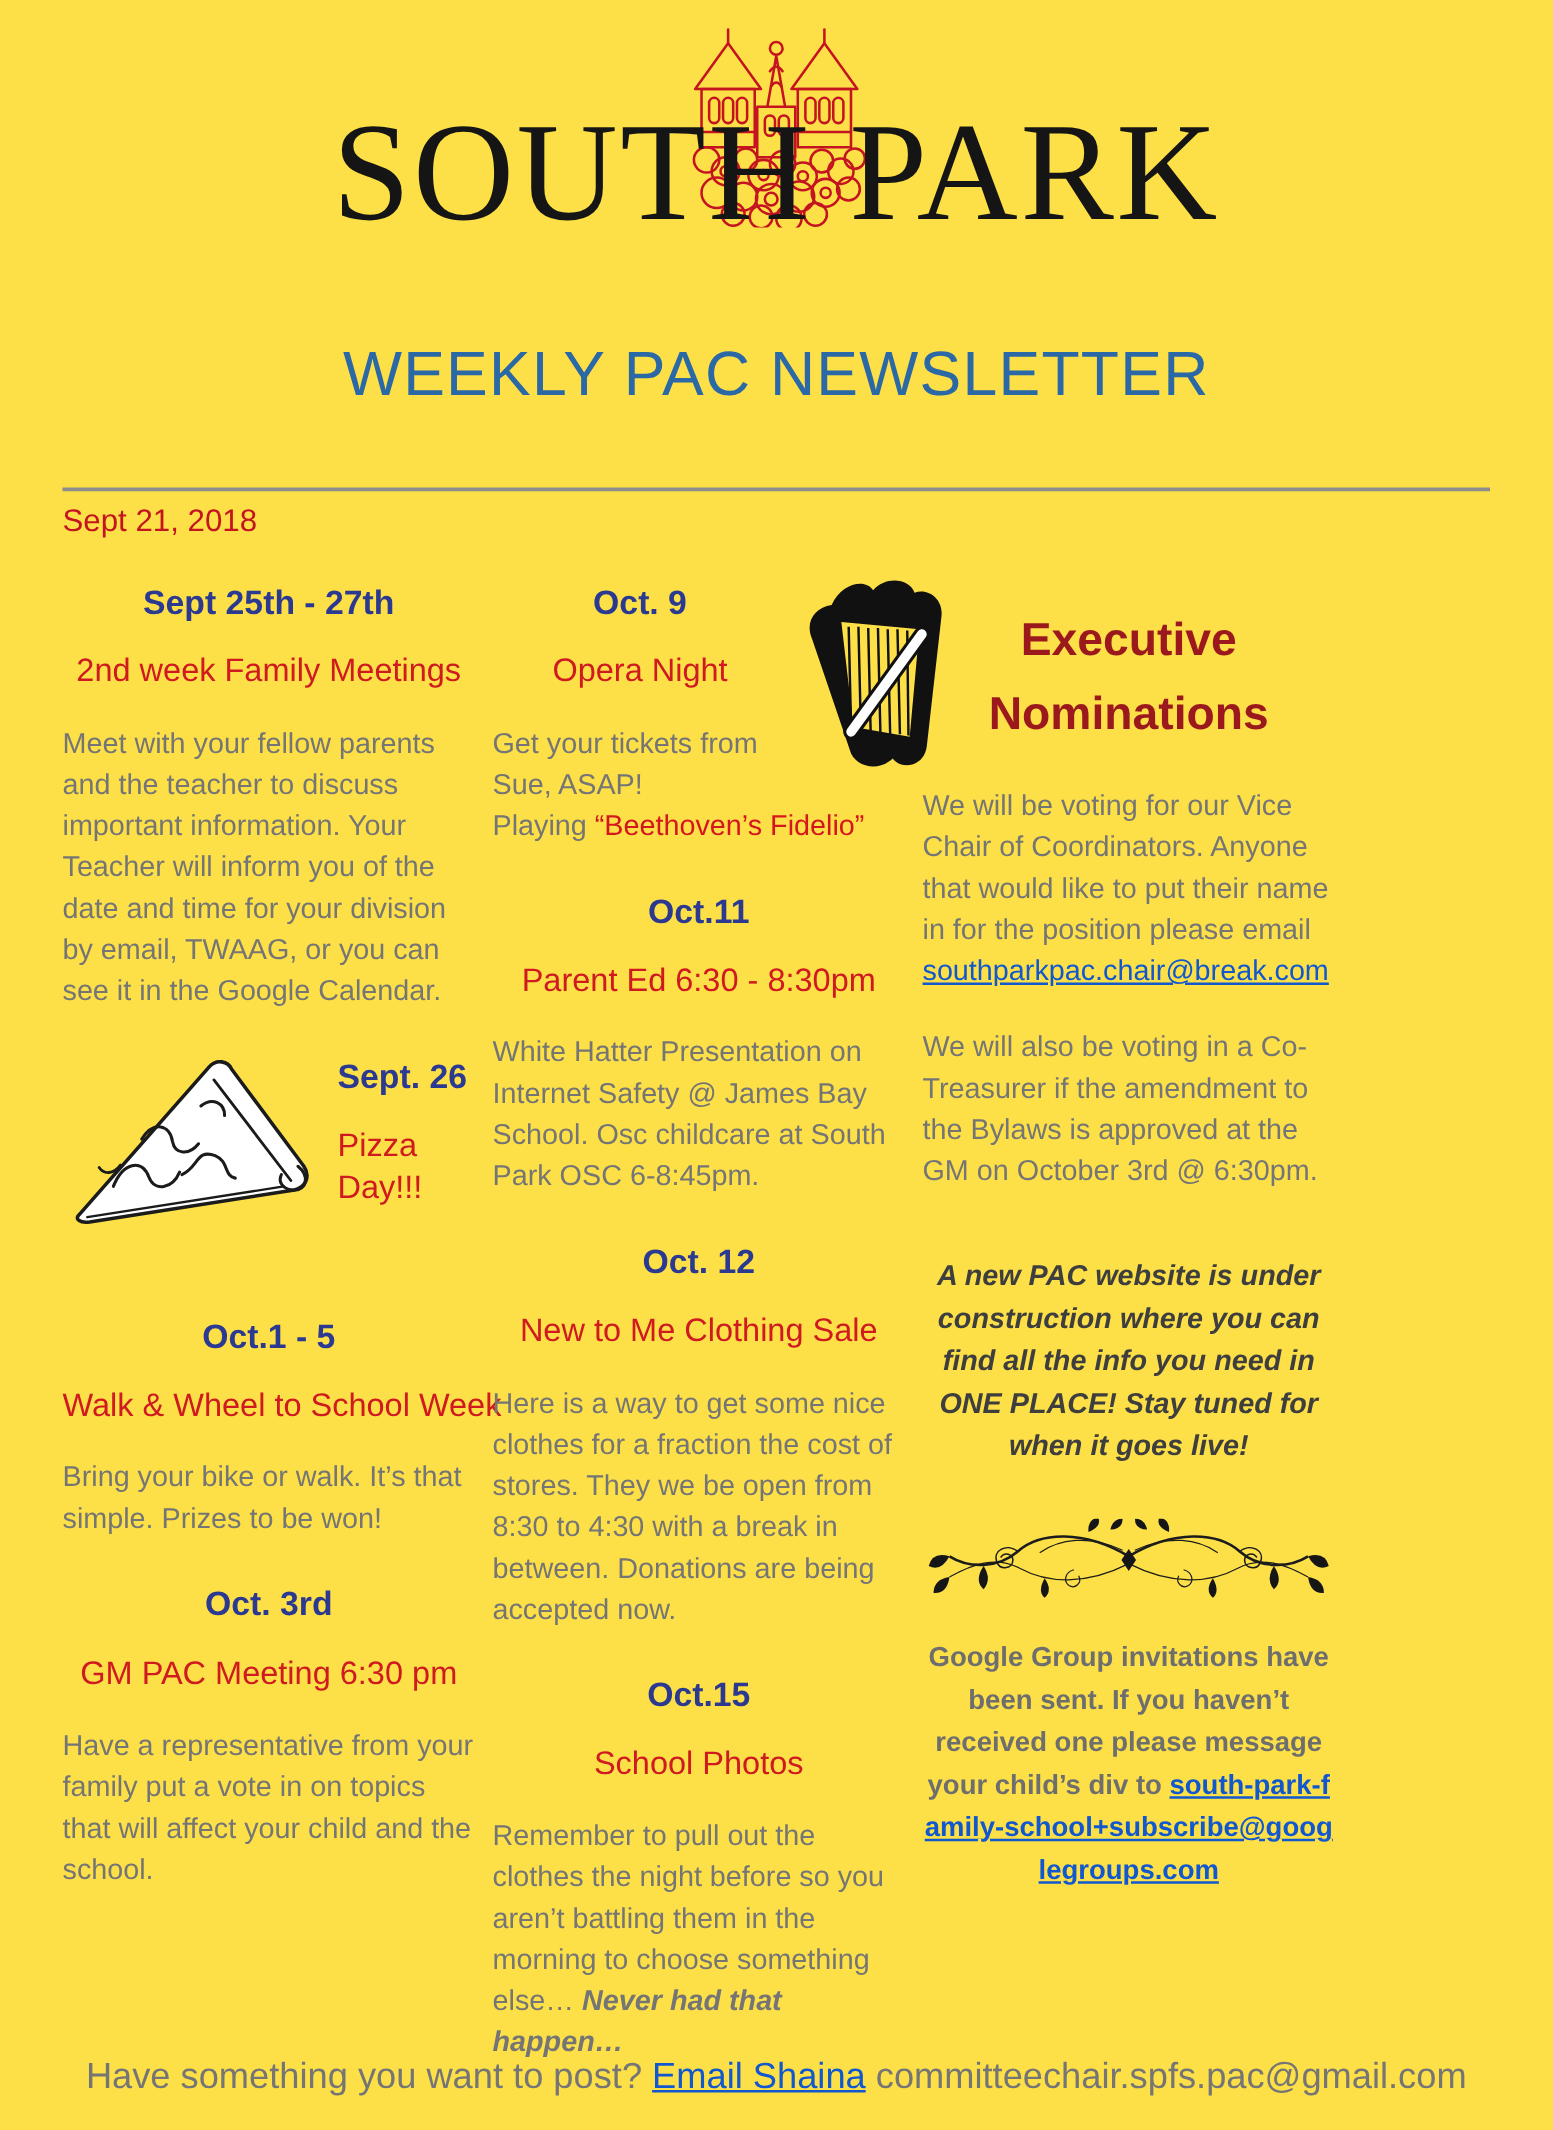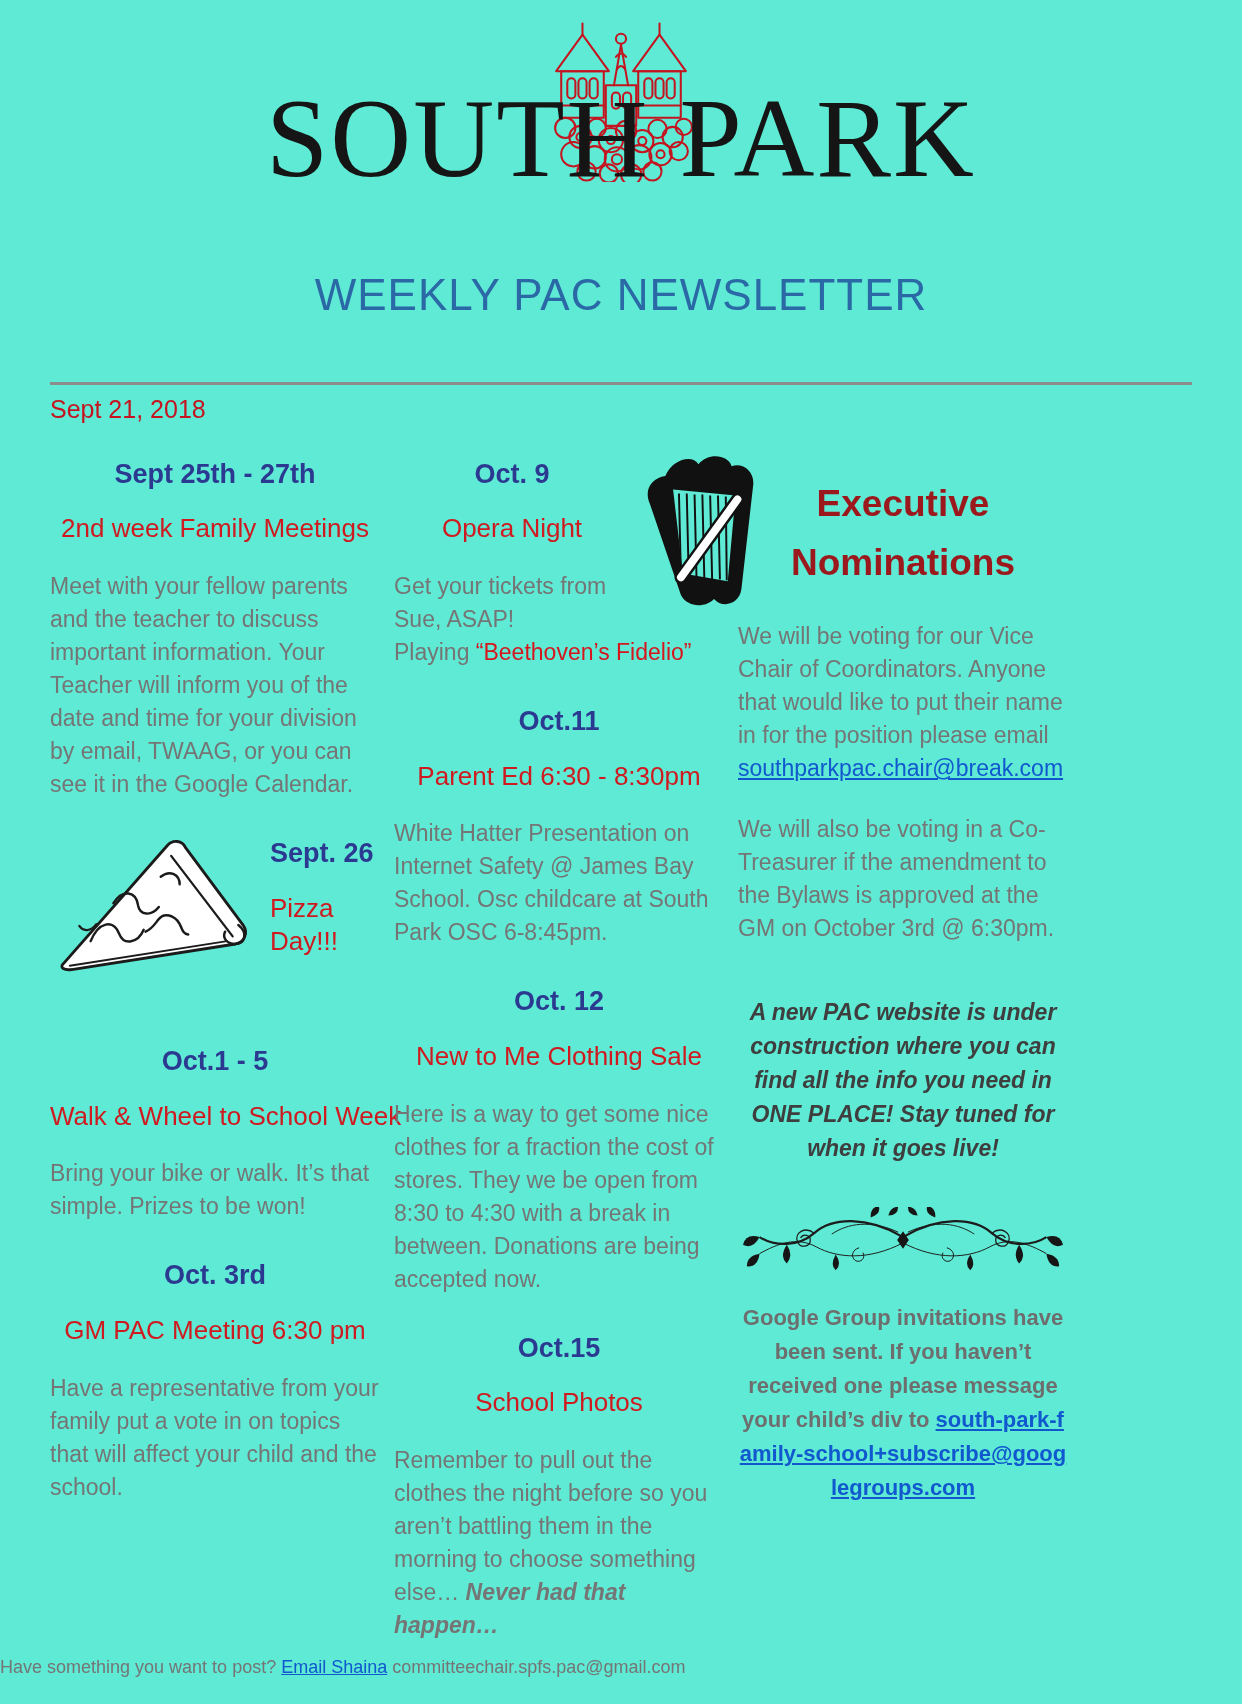--- a/index.html
+++ b/index.html
@@ -1,25 +1,25 @@
 <!DOCTYPE html>
 <html><head>
 <meta charset="utf-8">
 <style>
   html,body{margin:0;padding:0;background:#ffffff;}
   body{width:1242px;height:1704px;overflow:hidden;font-family:"Liberation Sans",sans-serif;}
-  .page{position:relative;width:1242px;height:1704px;background:#5eead4;}
+  .page{position:relative;width:1242px;height:1704px;background:#fde047;}
   .inner{padding:0 50px;}
 
   
   .logo{position:relative;height:218px;padding-top:38px;text-align:center;}
   .house-svg{position:absolute;left:50%;top:14px;transform:translateX(-50%);width:152px;height:168px;}
   .title{position:relative;margin:44px 0 0 0;font-family:"Liberation Serif",serif;font-weight:400;
          font-size:112px;line-height:1;color:#151515;letter-spacing:2px;z-index:2;}
-  .subtitle{margin-top:14px;text-align:center;font-size:44px;letter-spacing:1px;
+  .subtitle{margin-top:14px;text-align:center;font-size:50px;letter-spacing:1px;
             color:#2a68a6;font-weight:400;}
   .rule{border:none;border-top:3px solid #8c8c8c;margin:62px 0 0 0;}
   .issue-date{margin-top:10px;font-size:25px;color:#c41420;}
 
   
   .cols{display:flex;gap:14px;margin-top:34px;align-items:flex-start;}
   .col{width:330px;flex:0 0 330px;}
   .evt{margin:0;}
   .evt + .evt{margin-top:36px;}
   .evt-date{margin:0;text-align:center;font-size:27px;font-weight:700;color:#2b3a90;line-height:1.2;}
@@ -47,22 +47,22 @@
   .col3 .evt-body{margin-top:28px;}
   .link{color:#1158cf;text-decoration:underline;}
   .notice{margin:50px 0 0 0;text-align:center;font-size:23px;font-weight:700;font-style:italic;
           color:#3e3e3e;line-height:34px;}
   .flourish-svg{display:block;margin:42px auto 0 auto;width:322px;height:64px;}
   .google-group{margin:30px 0 0 0;text-align:center;font-size:22px;font-weight:700;
                 color:#6e6e6e;line-height:34px;}
   .google-group .link{font-weight:700;word-break:break-all;}
 
   
-  .footer{position:absolute;left:0;bottom:26px;width:100%;text-align:left;
-          font-size:18px;color:#757575;}
+  .footer{position:absolute;left:0;bottom:26px;width:100%;text-align:center;
+          font-size:29px;color:#757575;}
 </style>
 </head>
 <body>
 
 <div class="page">
   <div class="inner">
 
     <header>
       <div class="logo">
         <svg class="house-svg" viewBox="0 0 150 165" fill="none" stroke="#c41420" stroke-width="2" stroke-linejoin="round" stroke-linecap="round">

